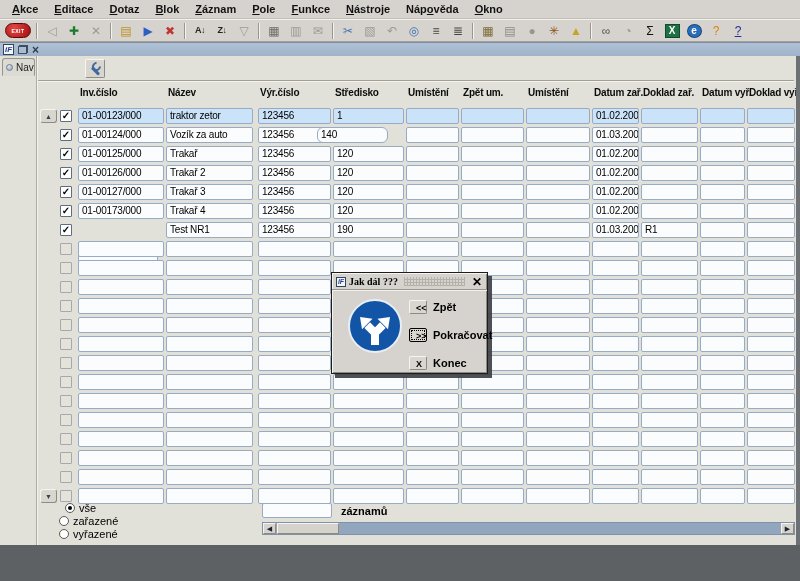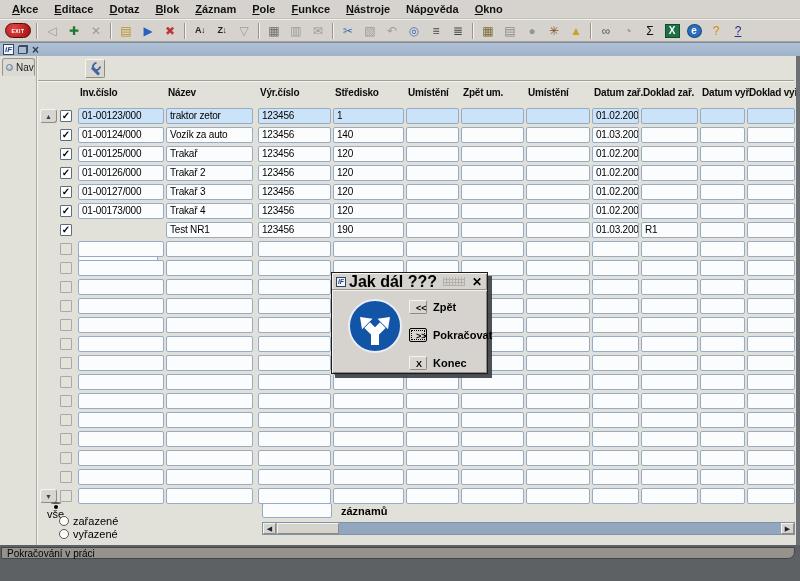--- a/index.html
+++ b/index.html
@@ -86,21 +86,21 @@
     border-top-color:#f6f4ee;border-left-color:#f6f4ee;font-size:7px;line-height:9px;text-align:center;color:#223;}
   .hs-thumb{position:absolute;left:14px;top:0;width:62px;height:11px;background:#d6d3cc;
     border:1px solid #8e8b83;border-top-color:#f6f4ee;border-left-color:#f6f4ee;}
 
   
   .dialog{position:absolute;left:331px;top:272px;width:157px;height:102px;background:#d6d3ce;
     border:1px solid #1d1d1d;box-shadow:inset 1px 1px 0 #f5f4ee,inset -1px -1px 0 #8d8a82,4px 4px 0 0 rgba(58,62,66,0.9);z-index:10;}
   .dlg-title{position:absolute;left:2px;top:2px;right:2px;height:13px;display:flex;align-items:center;gap:3px;padding:0 2px;}
   .dlg-appicon{width:10px;height:10px;background:#f4f4f0;border:1px solid #33435c;color:#1c3f9e;
     font-size:7px;font-weight:bold;font-style:italic;line-height:8px;text-align:center;}
-  .dlg-title-text{font-size:16px;font-weight:bold;color:#000;white-space:nowrap;}
+  .dlg-title-text{font-size:10px;font-weight:bold;color:#000;white-space:nowrap;font-family:Liberation Serif, serif;}
   .dlg-hatch{flex:1;height:9px;margin:0 3px;
     background-image:repeating-linear-gradient(90deg,#b4b1aa 0 1px,transparent 1px 3px),
                      repeating-linear-gradient(0deg,#b4b1aa 0 1px,transparent 1px 3px);}
   .dlg-close{font-size:12px;font-weight:bold;color:#000;line-height:10px;padding:0 1px;}
   .dlg-sep{position:absolute;left:0;top:16px;width:100%;height:1px;background:#9a968d;box-shadow:0 1px 0 #f2f0ea;}
   .chip{position:absolute;left:77px;width:18px;height:14px;background:#d9d6cf;border:1px solid #8e8b83;
     border-top-color:#f6f4ee;border-left-color:#f6f4ee;border-radius:2px;
     font-size:9px;font-weight:bold;line-height:12px;text-align:center;color:#000;}
   .chip-focus{border:1px solid #000;outline:1px dotted #000;outline-offset:-3px;}
   .chip-label{position:absolute;left:101px;font-size:11px;font-weight:bold;color:#000;white-space:nowrap;}
@@ -277,21 +277,21 @@
       <div class="cell sel" style="left: 461px; top: 108px; width: 63px;"></div>
       <div class="cell sel" style="left: 526px; top: 108px; width: 64px;"></div>
       <div class="cell sel" style="left: 592px; top: 108px; width: 47px;">01.02.2005</div>
       <div class="cell sel" style="left: 641px; top: 108px; width: 57px;"></div>
       <div class="cell sel" style="left: 700px; top: 108px; width: 45px;"></div>
       <div class="cell sel" style="left: 747px; top: 108px; width: 48px;"></div>
       <div class="cb cb-on" style="left: 60px; top: 129px;">✓</div>
       <div class="cell" style="left: 78px; top: 127px; width: 86px;">01-00124/000</div>
       <div class="cell" style="left: 166px; top: 127px; width: 87px;">Vozík za auto</div>
       <div class="cell" style="left: 258px; top: 127px; width: 73px;">123456</div>
-      <div class="cell" style="left: 333px; top: 127px; width: 71px;">140</div>
+      <div class="cell" style="left: 317px; top: 127px; width: 71px; border-radius: 6px;">140</div>
       <div class="cell" style="left: 406px; top: 127px; width: 53px;"></div>
       <div class="cell" style="left: 461px; top: 127px; width: 63px;"></div>
       <div class="cell" style="left: 526px; top: 127px; width: 64px;"></div>
       <div class="cell" style="left: 592px; top: 127px; width: 47px;">01.03.2005</div>
       <div class="cell" style="left: 641px; top: 127px; width: 57px;"></div>
       <div class="cell" style="left: 700px; top: 127px; width: 45px;"></div>
       <div class="cell" style="left: 747px; top: 127px; width: 48px;"></div>
       <div class="cb cb-on" style="left: 60px; top: 148px;">✓</div>
       <div class="cell" style="left: 78px; top: 146px; width: 86px;">01-00125/000</div>
       <div class="cell" style="left: 166px; top: 146px; width: 87px;">Trakař</div>
@@ -518,21 +518,21 @@
       <div class="cell" style="left: 526px; top: 488px; width: 64px;"></div>
       <div class="cell" style="left: 592px; top: 488px; width: 47px;"></div>
       <div class="cell" style="left: 641px; top: 488px; width: 57px;"></div>
       <div class="cell" style="left: 700px; top: 488px; width: 45px;"></div>
       <div class="cell" style="left: 747px; top: 488px; width: 48px;"></div>
     </div>
 
   <button class="selbtn" style="left:40px;top:109px;"><span>▲</span></button>
   <button class="selbtn" style="left:40px;top:489px;"><span>▼</span></button>
 
-  <div class="radio-row" style="left:47px;top:502px;flex-direction:column;">
+  <div class="radio-row" style="left:65px;top:502px;">
     <span class="radio on"></span>
     <span class="radio-label">vše</span>
   </div>
   <div class="radio-row" style="left:59px;top:515px;">
     <span class="radio"></span>
     <span class="radio-label">zařazené</span>
   </div>
   <div class="radio-row" style="left:59px;top:528px;">
     <span class="radio"></span>
     <span class="radio-label">vyřazené</span>
@@ -567,18 +567,15 @@
     <span class="chip-label" style="top:28px;">Zpět</span>
     <button class="chip chip-focus" style="top:55px;"><span>&gt;&gt;</span></button>
     <span class="chip-label" style="top:56px;">Pokračovat</span>
     <button class="chip" style="top:83px;"><span>X</span></button>
     <span class="chip-label" style="top:84px;">Konec</span>
   </div>
 
   <div class="frame-right"></div>
 
   <div class="statusbar dither">
-    <div class="sb-msg">
-      <span>Pokračování v práci</span>
-    </div>
   </div>
 
 </div>
 
 </body></html>

